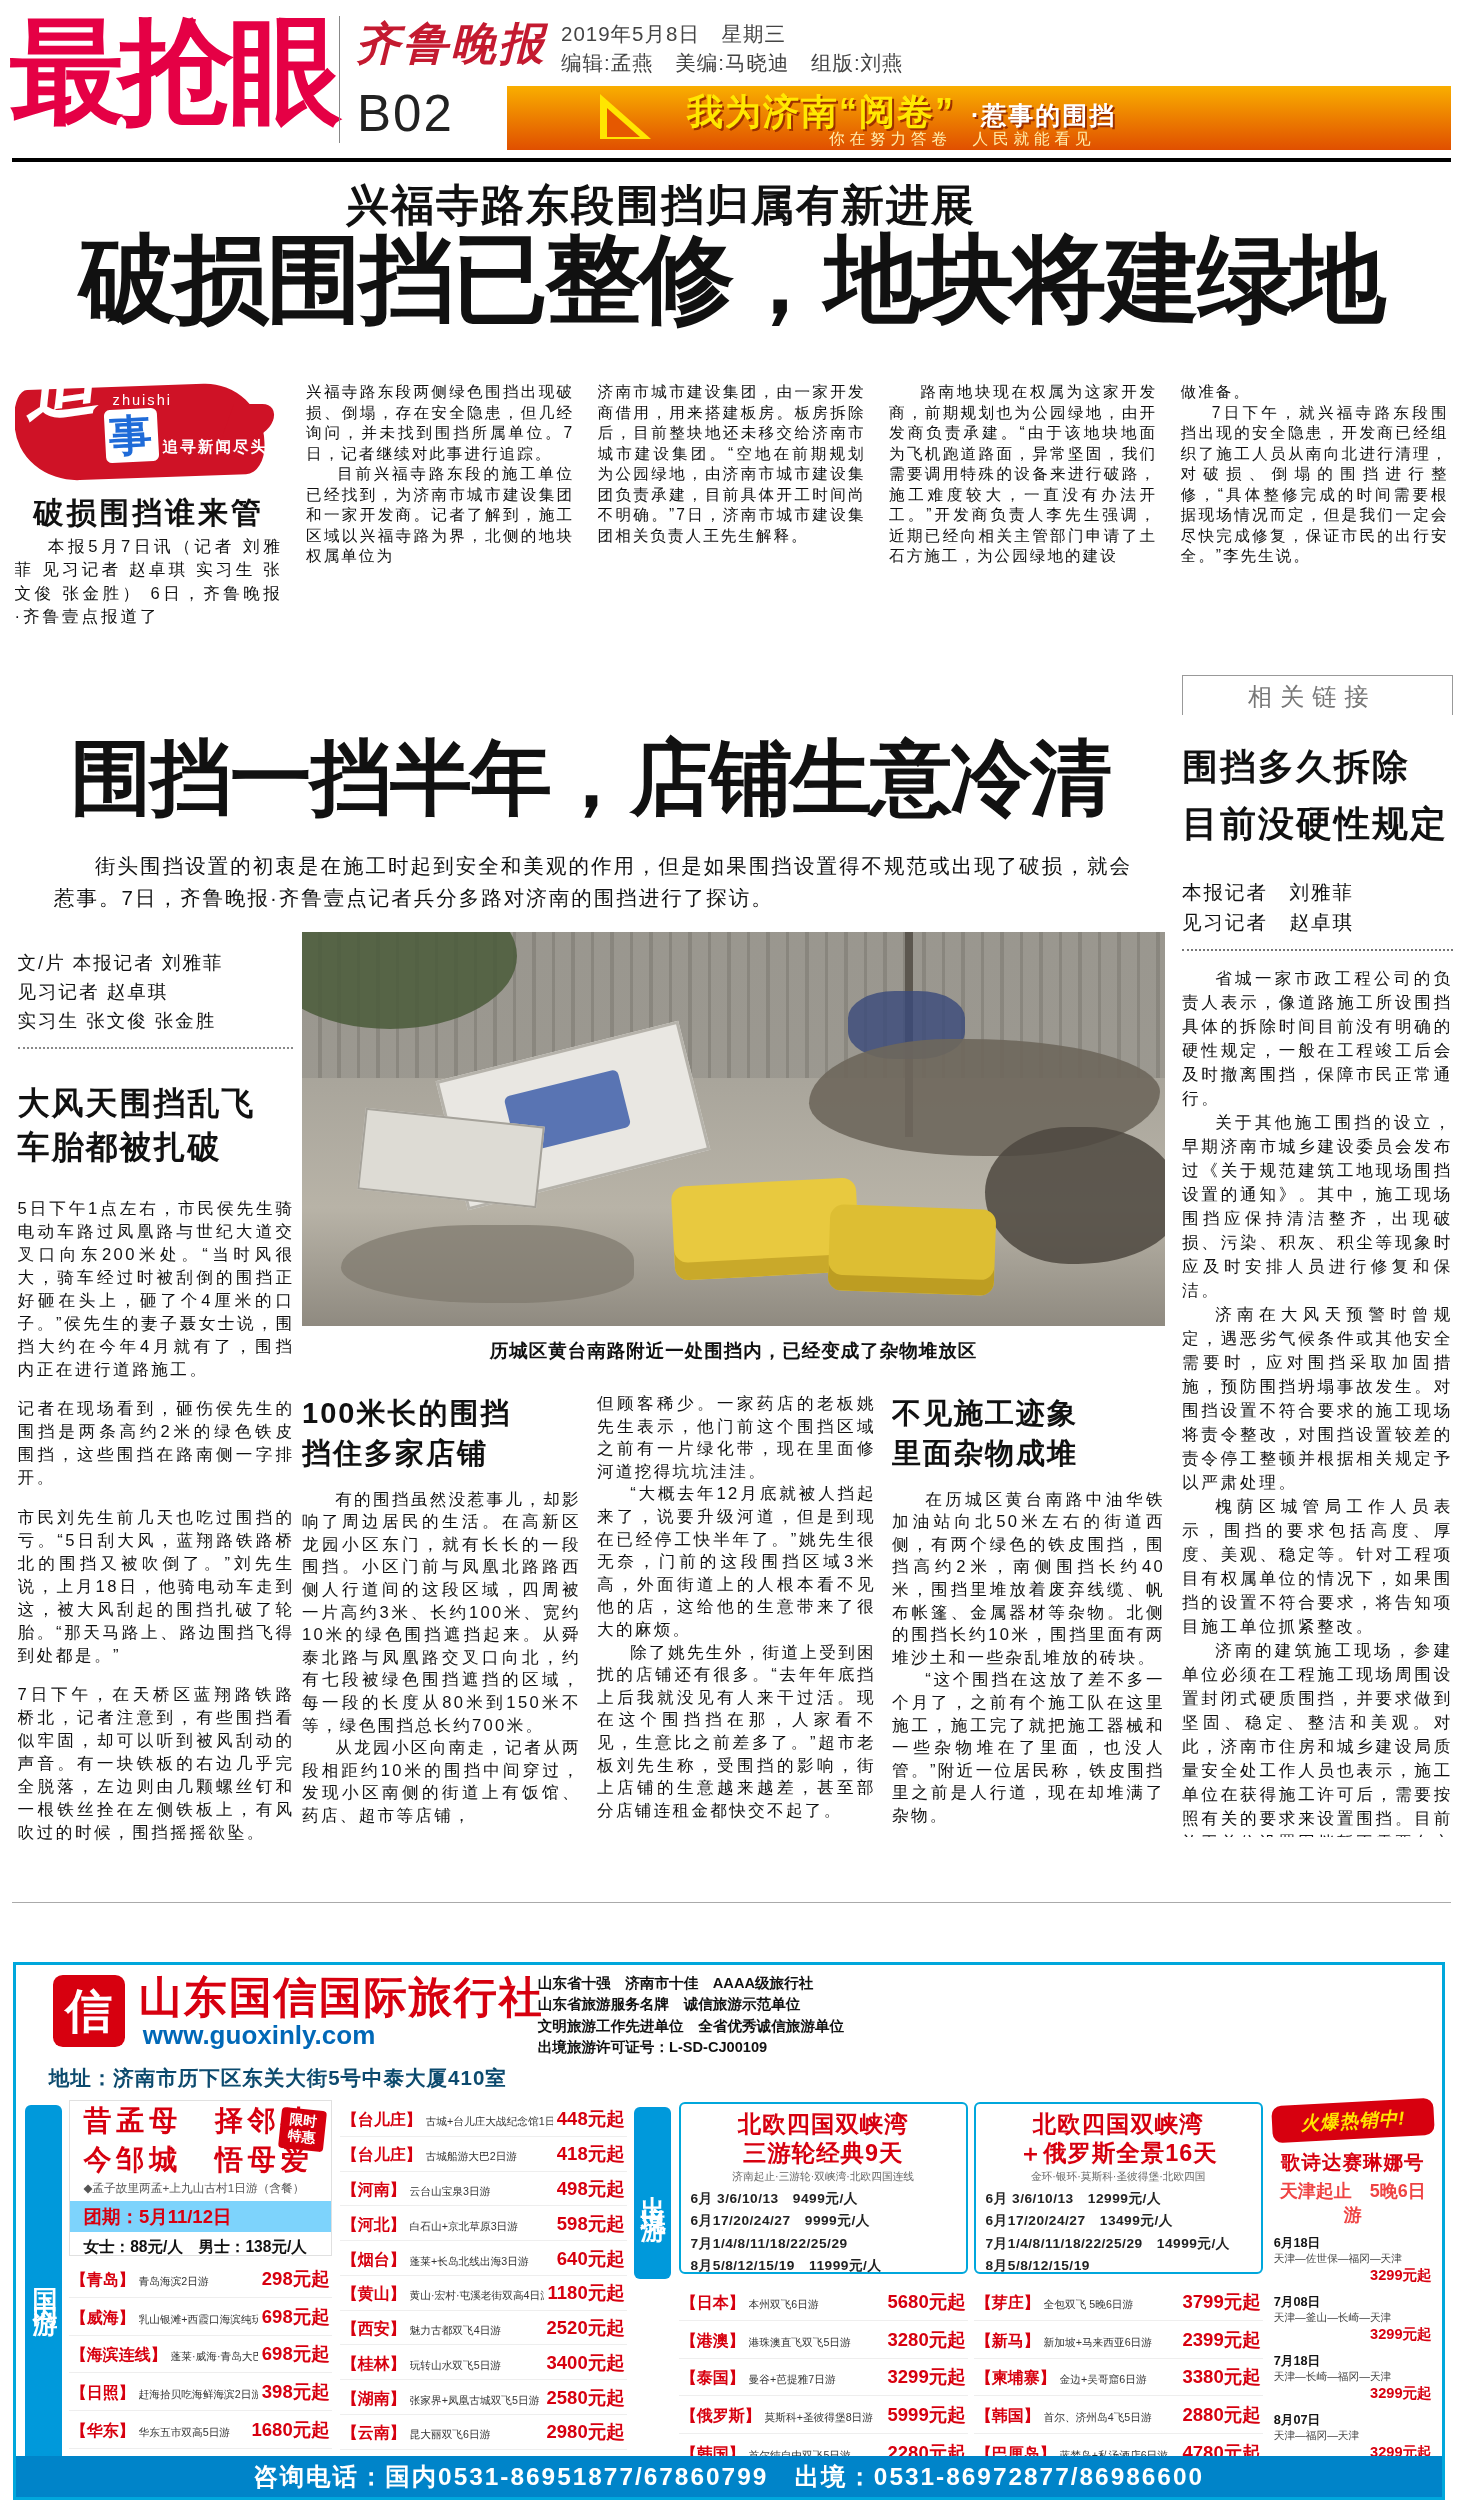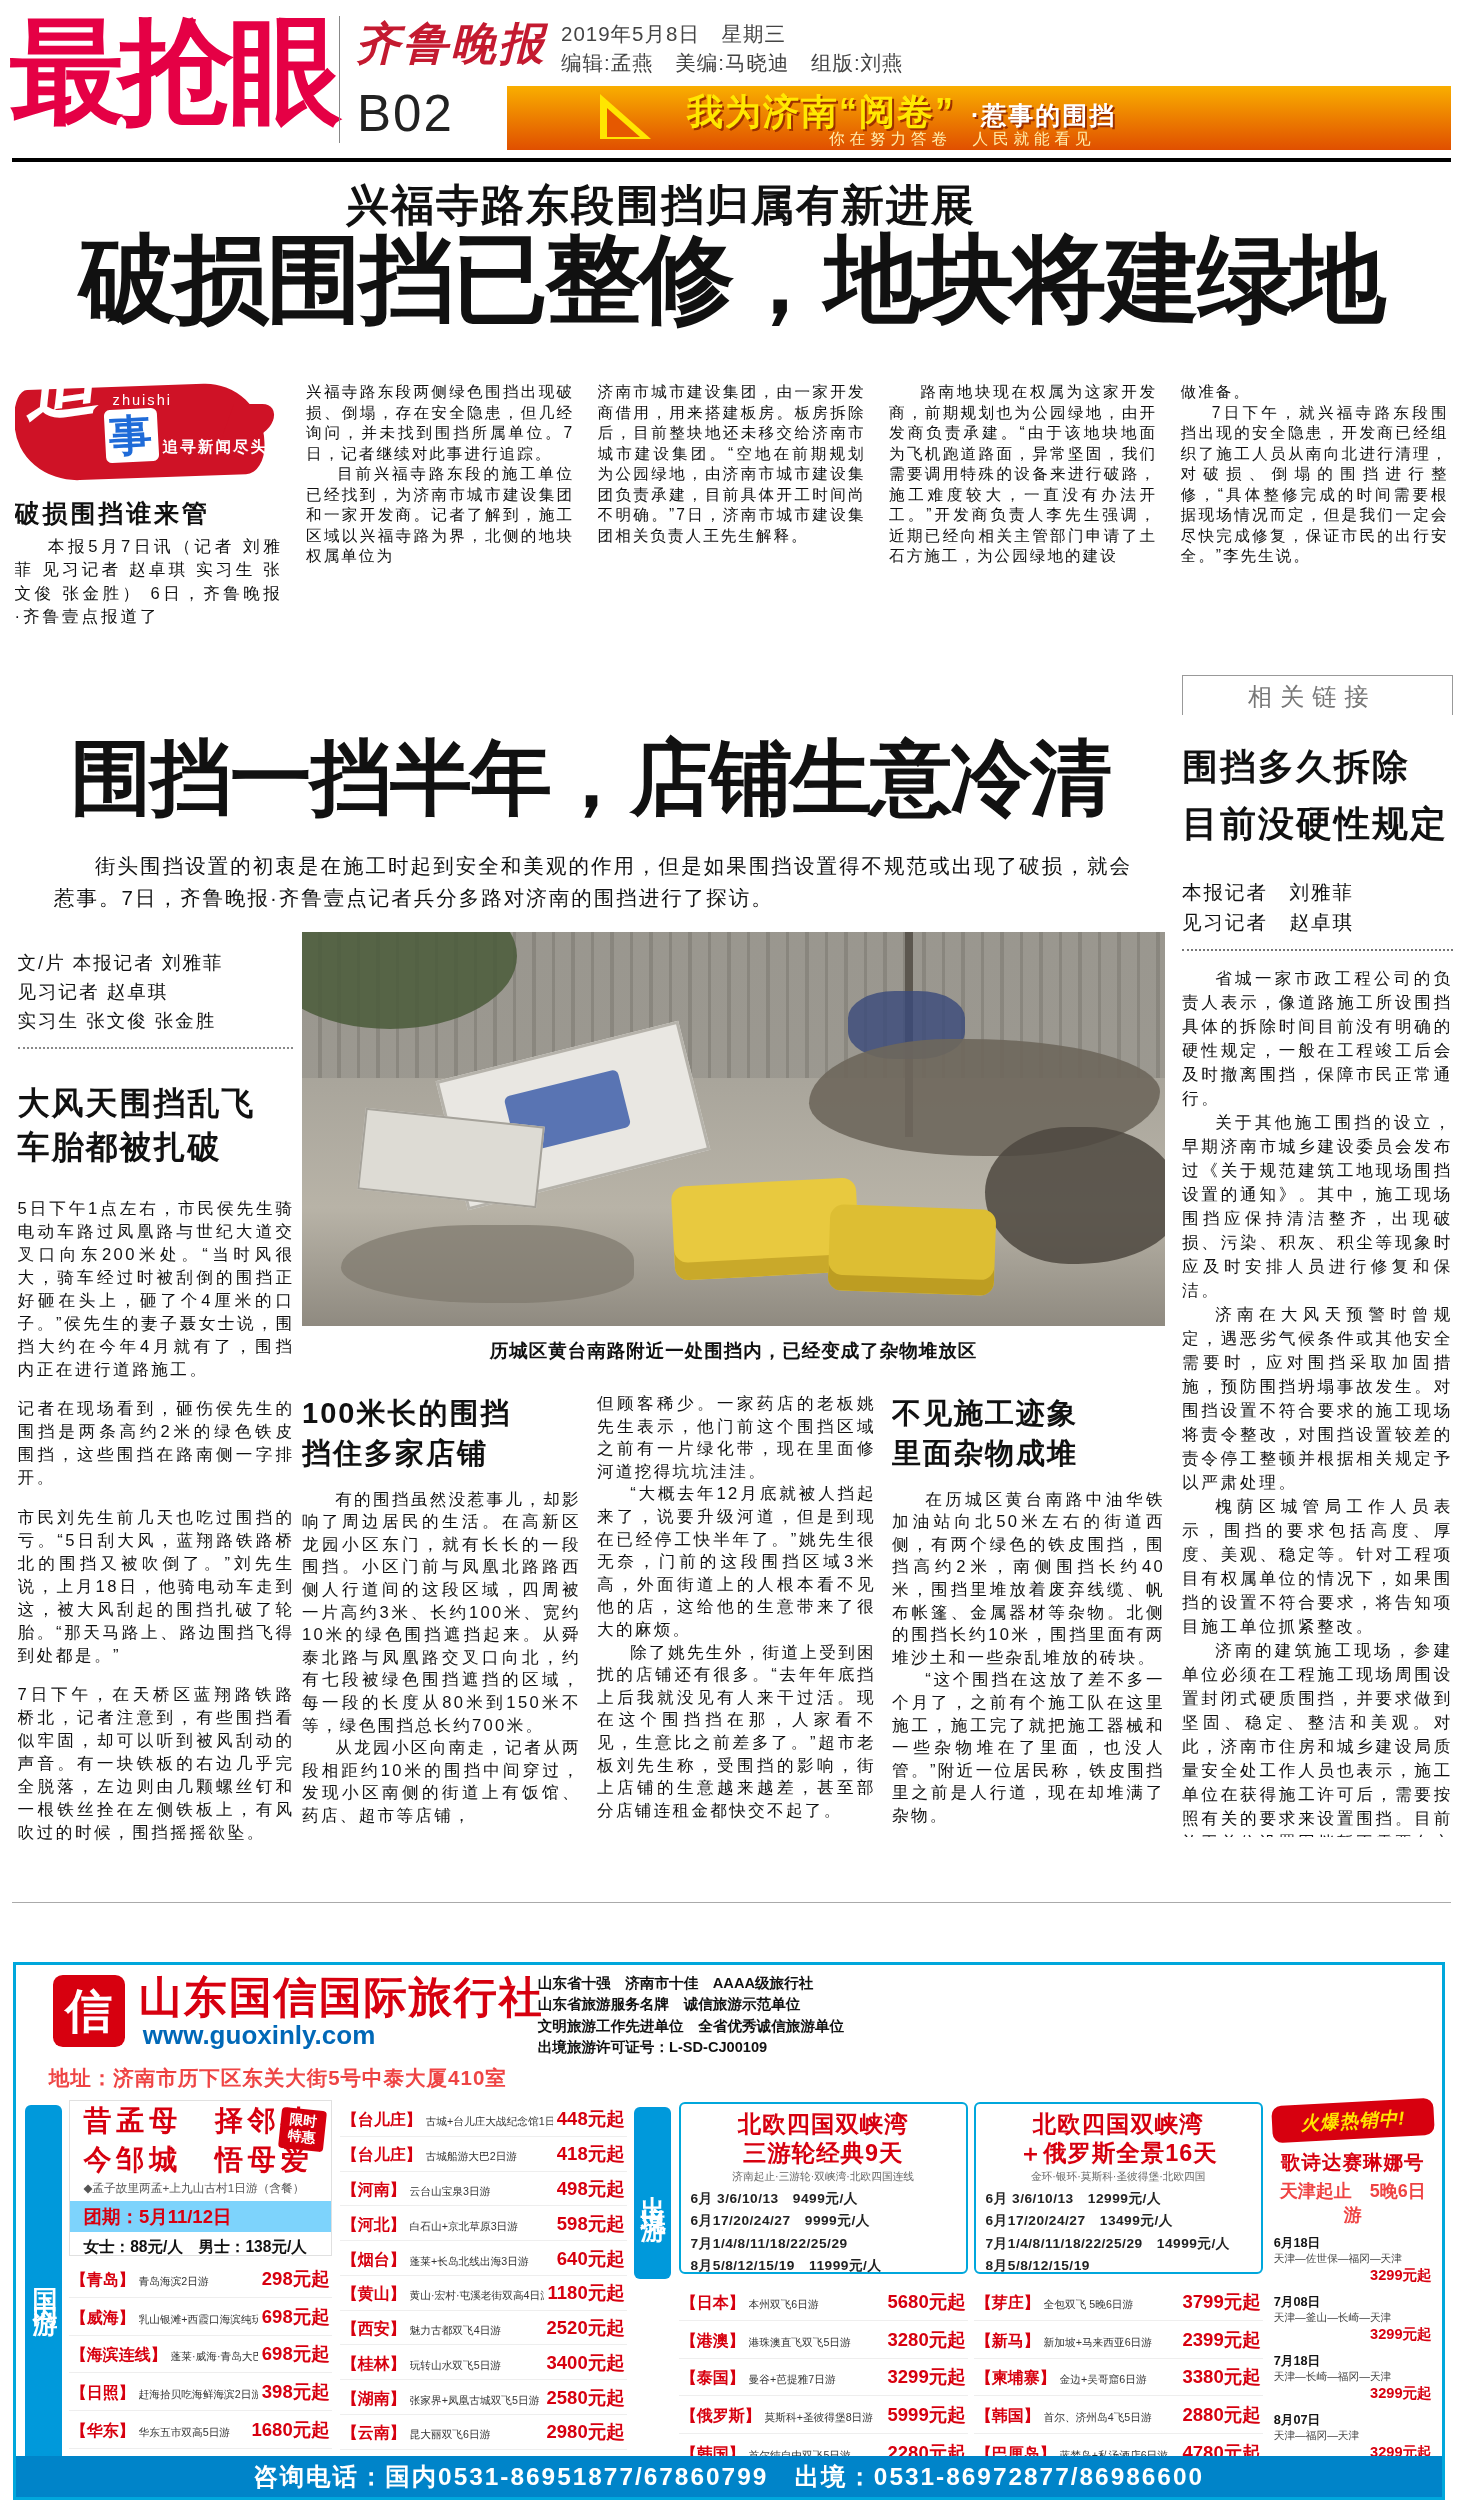--- a/index.html
+++ b/index.html
@@ -30,21 +30,21 @@
   .a1col p, .tcol p, .sidebar p { margin:0; text-indent:2em; }
   p.cont { text-indent:0; }
   .zs-logo { position:relative; width:100%; height:113px; }
   .zs-blob { position:absolute; left:0; top:3.9px; width:249px; height:92px; background:#cf1226;
              border-radius:13.7px 59px 19.5px 63px / 27px 60px 29px 57px; transform:rotate(-2deg); }
   .zs-tail { position:absolute; left:213px; top:21.5px; width:45px; height:33px; background:#cf1226; border-radius:0 29px 29px 3.9px; transform:skewX(-20deg); }
   .zs-char1 { position:absolute; left:7.8px; top:-7.8px; font-size:74px; color:#fff; font-family:"DejaVu Serif",serif; font-style:italic; font-weight:bold; transform:rotate(-8deg); }
   .zs-pinyin { position:absolute; left:98px; top:7.8px; color:#fff; font-size:14.6px; letter-spacing:2px; }
   .zs-char2 { position:absolute; left:90px; top:27px; width:53px; height:53px; background:#fff; border-radius:5.9px; color:#1f6bd8; font-size:43px; font-weight:900; line-height:53px; text-align:center; transform:rotate(-3deg); }
   .zs-tagline { position:absolute; left:148px; top:55px; color:#fff; font-size:15.6px; font-weight:700; letter-spacing:2px; white-space:nowrap; }
-  .a1-topic { font-size:25px; font-weight:800; letter-spacing:2.9px; margin:7.8px 0 11.7px; }
+  .a1-topic { text-align:center; font-size:30px; font-weight:800; letter-spacing:2.9px; margin:7.8px 0 11.7px; }
   .a1col-intro { font-size:16.6px; line-height:23.4px; letter-spacing:2.9px; }
 
   
   .a2-kicker { left:14.6px; top:676px; width:1151px; text-align:center; font-size:39px; font-weight:700; letter-spacing:1px; }
   .a2-headline { left:14.6px; top:724px; width:1151px; text-align:center; font-size:82px; font-weight:900; letter-spacing:-2px; white-space:nowrap; }
   .a2-lead { left:54px; top:850px; width:1078px; font-size:20.5px; line-height:32px; letter-spacing:2px; text-indent:2em; text-align:justify; font-weight:500; }
   .byline { left:17.6px; top:948px; width:275px; padding-bottom:11.7px; border-bottom:2px dotted #888; font-size:18.5px; line-height:29px; letter-spacing:2px; }
   .lsubhead { left:17.6px; top:1081px; font-size:32px; font-weight:800; line-height:44px; letter-spacing:2px; }
   .lparas { left:17.6px; top:1180px; width:277px; height:722px; font-size:16.6px; line-height:23px; letter-spacing:2.5px; text-align:justify; overflow:hidden; }
   .tcol { text-align:justify; overflow:hidden; }
@@ -80,21 +80,21 @@
   .sb-dotted { border-bottom:2px dotted #777; margin:11.7px 0 15.6px; }
   .sb-paras { font-size:16.6px; line-height:24px; letter-spacing:2.7px; text-align:justify; height:870px; overflow:hidden; }
   .content-rule { left:11.7px; top:1902px; width:1439px; height:1px; background:#aaa; }
 
   
   .ad { left:12.7px; top:1962px; width:1432px; height:538px; border:3.9px solid #00a7dc; background:#fff; box-sizing:border-box; }
   .ad-logo { left:37px; top:9.8px; width:72px; height:72px; background:#d7000f; border-radius:9.8px; color:#fff; font-size:47px; font-weight:900; text-align:center; line-height:72px; font-family:"DejaVu Serif",serif; }
   .ad-name { left:123px; top:3.9px; font-size:43px; font-weight:900; color:#d7000f; letter-spacing:2px; white-space:nowrap; }
   .ad-web { left:127px; top:55px; font-size:26px; font-weight:800; color:#0068b7; }
   .ad-creds { left:522px; top:7.8px; font-size:14.6px; font-weight:700; line-height:21.5px; color:#111; }
-  .ad-address { left:33px; top:99px; font-size:20.5px; font-weight:800; color:#ef4444; letter-spacing:1px; }
+  .ad-address { left:33px; top:99px; font-size:20.5px; font-weight:800; color:#0c4a6e; letter-spacing:1px; }
   .vtab { background:#0099db; border-radius:5.9px; color:#fff; writing-mode:vertical-rl; text-align:center; font-size:25px; letter-spacing:11.7px; font-weight:700; }
   .tab-domestic { left:9.8px; top:140px; width:37px; height:363px; }
   .tab-outbound { left:618px; top:142px; width:37px; height:172px; }
   .promo { left:53px; top:135px; width:263px; height:156px; border:1px solid #e0e0e0; box-sizing:border-box; position:absolute; }
   .promo-line { font-size:28px; font-weight:900; color:#d7000f; font-family:"DejaVu Serif",serif; padding-left:13.7px; line-height:39px; letter-spacing:4.9px; }
   .promo-ribbon { position:absolute; right:5.9px; top:7.8px; background:#d7000f; color:#fff; font-size:13.7px; font-weight:700; padding:3.9px 5.9px; border-radius:3.9px; transform:rotate(6deg); width:33px; text-align:center; line-height:16.6px; }
   .promo-note { font-size:11.7px; color:#555; padding-left:13.7px; margin-top:2px; }
   .promo-band { margin-top:4.9px; background:#7dd3fc; color:#d7000f; font-weight:800; font-size:18.5px; padding:2.9px 13.7px; }
   .promo-price { font-size:15.6px; font-weight:800; color:#111; padding:4.9px 13.7px 0; }
   .rows { position:absolute; }

